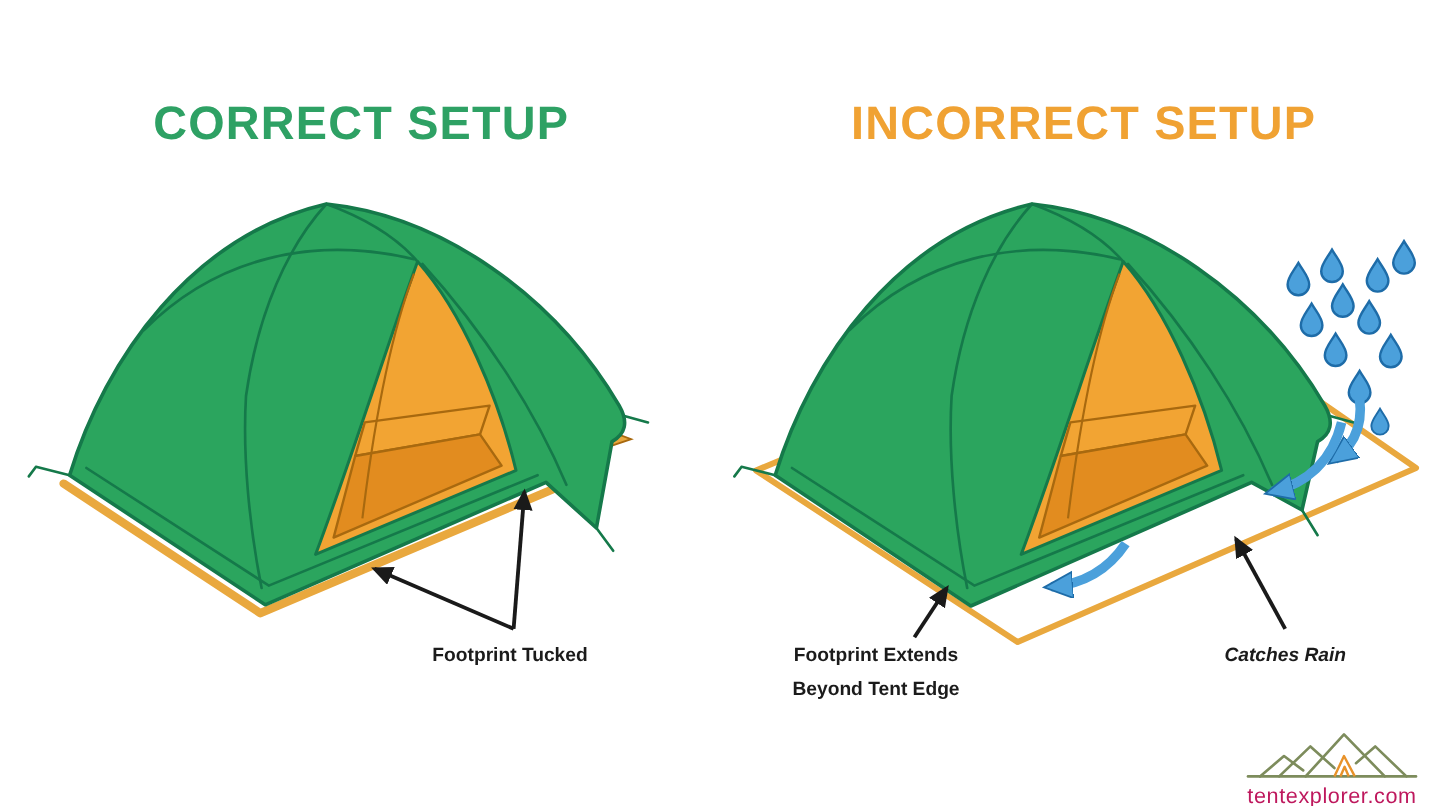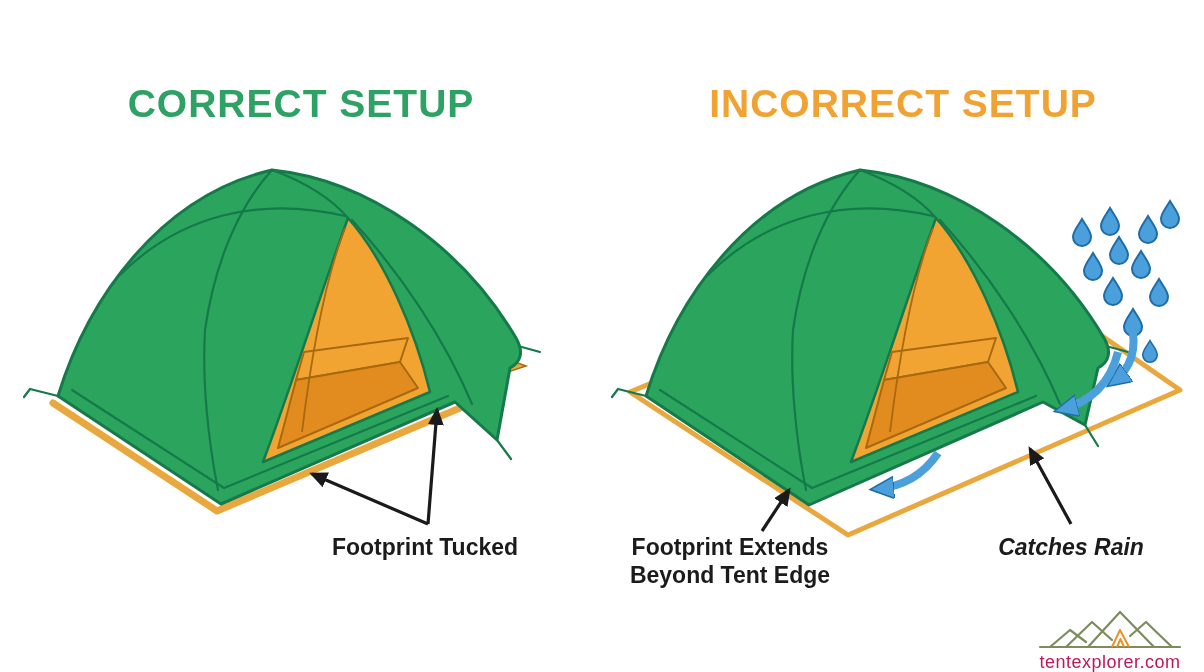--- a/index.html
+++ b/index.html
@@ -13,21 +13,21 @@
        font-family:"Liberation Sans","DejaVu Sans",sans-serif;}
   .canvas{position:absolute;inset:0;}
   .panel-title{position:absolute;top:82px;width:602px;text-align:center;
        font-size:39px;font-weight:800;letter-spacing:1px;}
   .title-left{left:0;color:var(--title-green);}
   .title-right{left:602px;color:var(--title-orange);}
   .tent-svg{position:absolute;top:140px;width:602px;height:430px;pointer-events:none;}
   .svg-left{left:0;}
   .svg-right{left:602px;}
   .caption{position:absolute;top:533px;text-align:center;color:var(--text-dark);
-       font-size:23px;font-weight:700;line-height:28px;}
+       font-size:16px;font-weight:700;line-height:28px;}
   .cap-1{left:280px;width:290px;}
   .cap-2{left:585px;width:290px;}
   .cap-3{left:946px;width:250px;font-style:italic;}
   .brand{position:absolute;left:1030px;top:610px;width:160px;text-align:center;}
   .brand-text{font-size:18px;color:#be185d;letter-spacing:.5px;margin-top:-2px;}
   svg .body{fill:var(--tent-green);stroke:var(--tent-green-dark);stroke-width:3;stroke-linejoin:round;}
   svg .seam{fill:none;stroke:var(--tent-green-dark);stroke-width:2.2;stroke-linecap:round;}
   svg .door{fill:var(--interior-orange);stroke:var(--tent-green-dark);stroke-width:2.5;stroke-linejoin:round;}
   svg .floor{fill:var(--floor-orange);stroke:var(--orange-outline);stroke-width:2;stroke-linejoin:round;}
   svg .band{fill:var(--interior-orange);stroke:var(--orange-outline);stroke-width:2;stroke-linejoin:round;}

